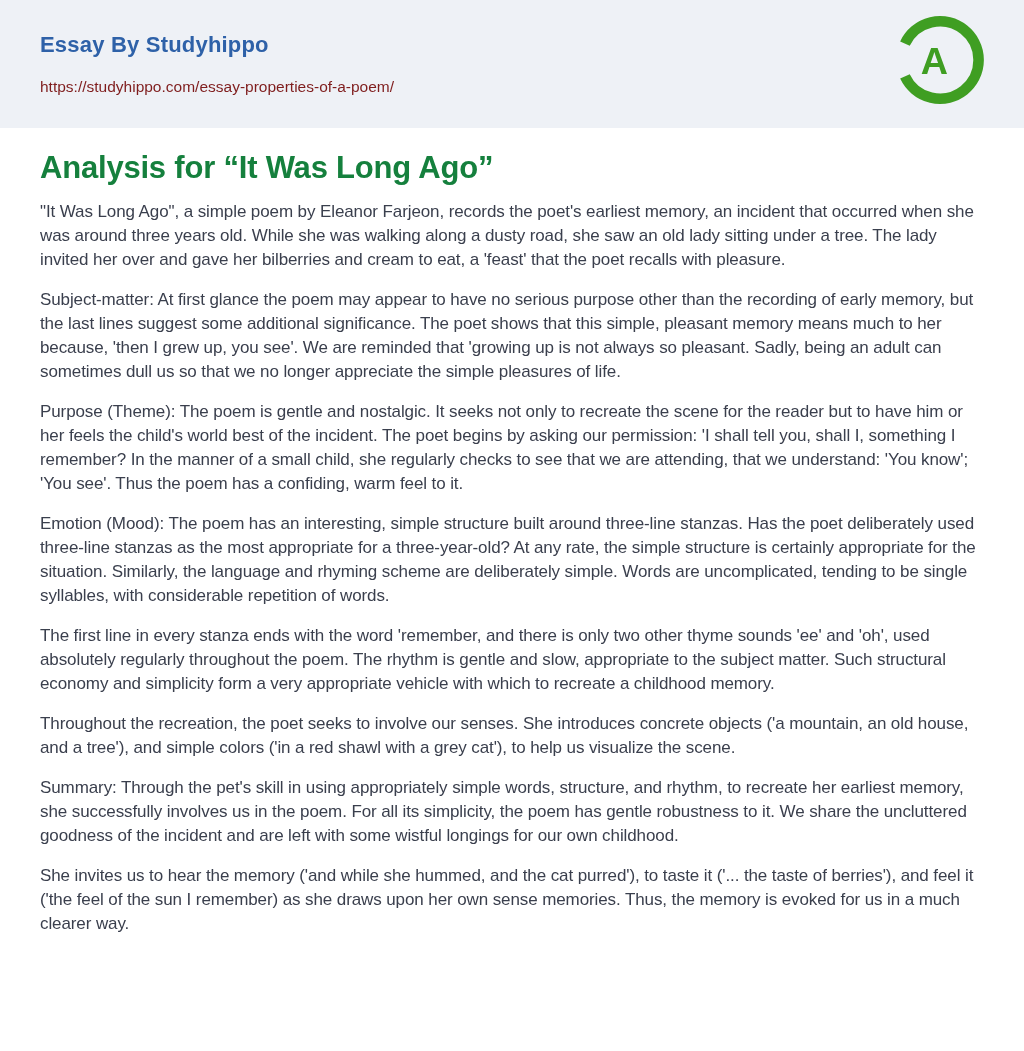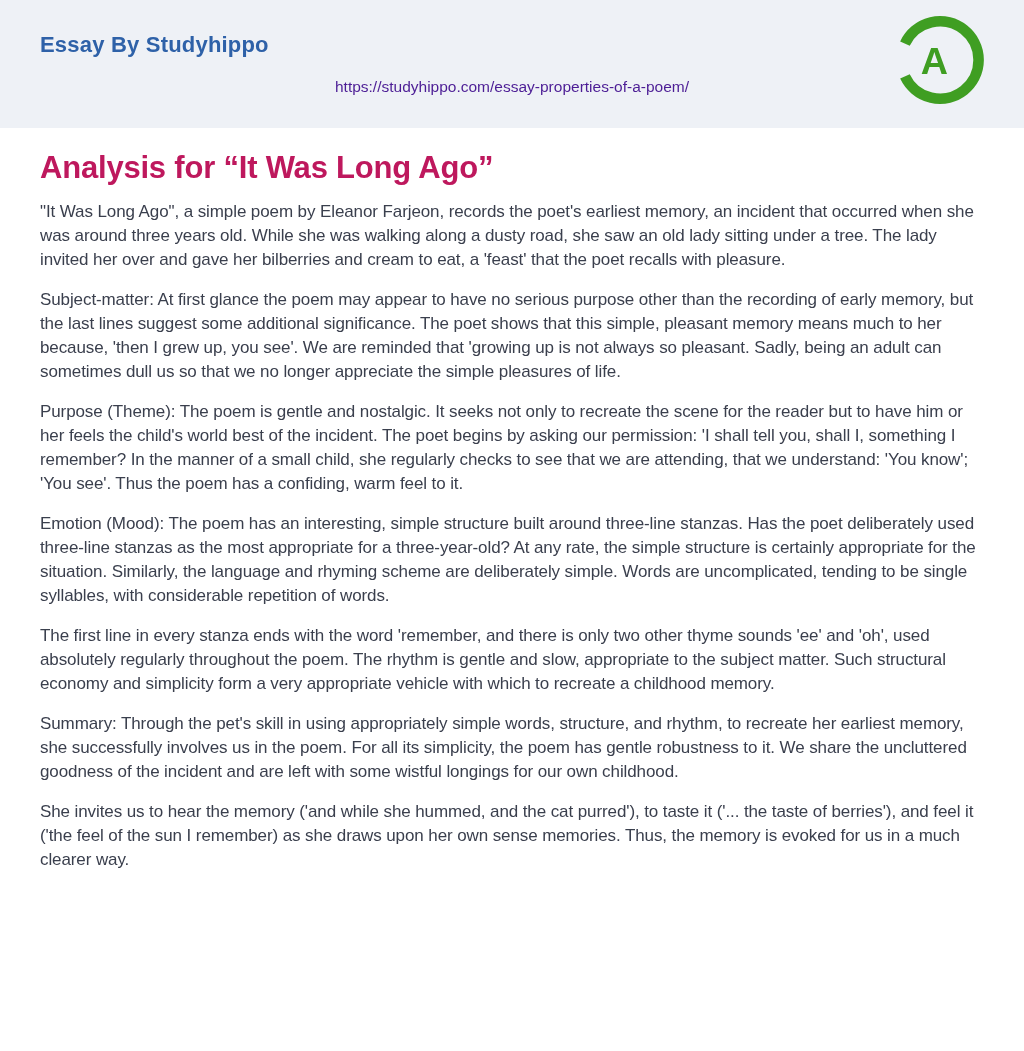--- a/index.html
+++ b/index.html
@@ -26,24 +26,23 @@
   .site-title {
     font-size: 22px;
     font-weight: 700;
     color: #2e61a8;
     letter-spacing: 0.2px;
     margin-bottom: 20px;
   }
   .essay-url {
     font-size: 15.5px;
     font-weight: 400;
-    color: #4c1d95;
+    color: #7f1d1d;
     text-decoration: none;
     cursor: pointer;
-    text-align: center;
   }
   .logo {
     position: absolute;
     top: 14px;
     right: 38px;
     width: 92px;
     height: 92px;
   }
   .logo svg { display: block; width: 92px; height: 92px; }
   .logo-letter {
@@ -54,21 +53,21 @@
 
   
   .content {
     padding: 0 40px;
   }
   h1.essay-title {
     margin: 21px 0 13px 0;
     font-size: 31px;
     line-height: 38px;
     font-weight: 700;
-    color: #be185d;
+    color: #15803d;
     letter-spacing: -0.2px;
   }
   .content p {
     margin: 0 0 16px 0;
     font-size: 17px;
     line-height: 24px;
     letter-spacing: -0.1px;
     color: #3a3f4d;
   }
 </style>
@@ -90,17 +89,18 @@
   </header>
 
   <main class="content">
     <h1 class="essay-title">Analysis for “It Was Long Ago”</h1>
 
     <p>"It Was Long Ago", a simple poem by Eleanor Farjeon, records the poet's earliest memory, an incident that occurred when she was around three years old. While she was walking along a dusty road, she saw an old lady sitting under a tree. The lady invited her over and gave her bilberries and cream to eat, a 'feast' that the poet recalls with pleasure.</p>
     <p>Subject-matter: At first glance the poem may appear to have no serious purpose other than the recording of early memory, but the last lines suggest some additional significance. The poet shows that this simple, pleasant memory means much to her because, 'then I grew up, you see'. We are reminded that 'growing up is not always so pleasant. Sadly, being an adult can sometimes dull us so that we no longer appreciate the simple pleasures of life.</p>
     <p>Purpose (Theme): The poem is gentle and nostalgic. It seeks not only to recreate the scene for the reader but to have him or her feels the child's world best of the incident. The poet begins by asking our permission: 'I shall tell you, shall I, something I remember? In the manner of a small child, she regularly checks to see that we are attending, that we understand: 'You know'; 'You see'. Thus the poem has a confiding, warm feel to it.</p>
     <p>Emotion (Mood): The poem has an interesting, simple structure built around three-line stanzas. Has the poet deliberately used three-line stanzas as the most appropriate for a three-year-old? At any rate, the simple structure is certainly appropriate for the situation. Similarly, the language and rhyming scheme are deliberately simple. Words are uncomplicated, tending to be single syllables, with considerable repetition of words.</p>
     <p>The first line in every stanza ends with the word 'remember, and there is only two other thyme sounds 'ee' and 'oh', used absolutely regularly throughout the poem. The rhythm is gentle and slow, appropriate to the subject matter. Such structural economy and simplicity form a very appropriate vehicle with which to recreate a childhood memory.</p>
+    <p>Throughout the recreation, the poet seeks to involve our senses. She introduces concrete objects ('a mountain, an old house, and a tree'), and simple colors ('in a red shawl with a grey cat'), to help us visualize the scene.</p>
     <p>Summary: Through the pet's skill in using appropriately simple words, structure, and rhythm, to recreate her earliest memory, she successfully involves us in the poem. For all its simplicity, the poem has gentle robustness to it. We share the uncluttered goodness of the incident and are left with some wistful longings for our own childhood.</p>
     <p>She invites us to hear the memory ('and while she hummed, and the cat purred'), to taste it ('... the taste of berries'), and feel it ('the feel of the sun I remember) as she draws upon her own sense memories. Thus, the memory is evoked for us in a much clearer way.</p>
   </main>
 
 </div>
 
 </body></html>

